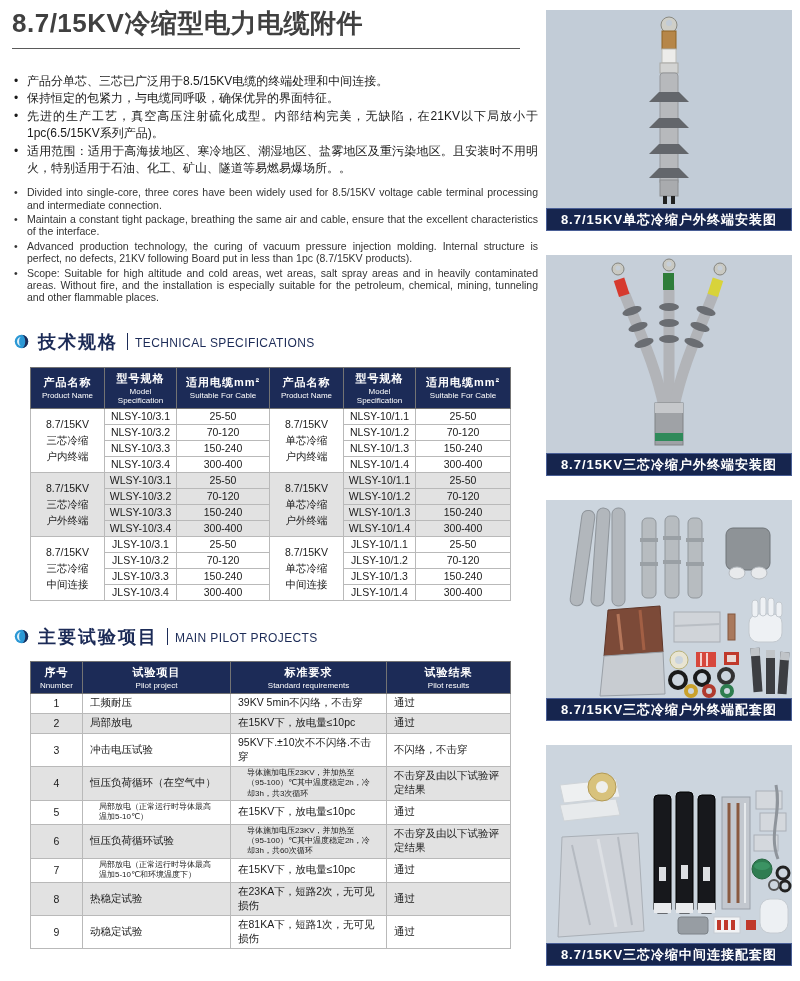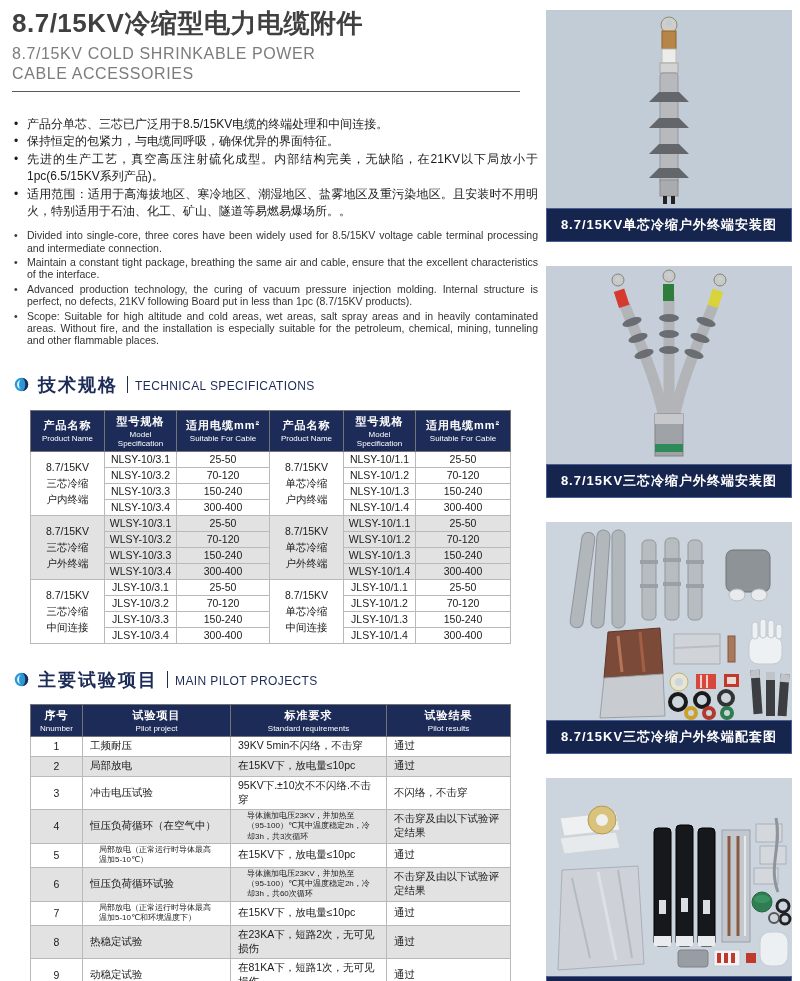--- a/index.html
+++ b/index.html
@@ -41,33 +41,31 @@
   .spec-table tr.gray td { background:#e2e2e2; }
 
   .pilot-table { margin-top:12px; }
   .pilot-table td { font-size:10.5px; height:20px; padding:2px 7px; }
   .pilot-table td.no { text-align:center; padding:2px 1px; }
   .pilot-table tr:nth-child(even) td { background:#e2e2e2; }
   .pilot-table td.sm { font-size:8px; line-height:1.3; padding:1px 16px; }
 
   .figure { margin-bottom:24px; }
   .fig-img { display:block; width:246px; height:198px; }
-  .fig-caption { height:34px; background:#16254e; color:#fff; font-size:13px; font-weight:bold;
+  .fig-caption { height:23px; background:#16254e; color:#fff; font-size:13px; font-weight:bold;
     display:flex; align-items:center; justify-content:center; letter-spacing:1px;
     box-shadow:inset 0 0 0 1px #4a5f96; }
 </style>
 </head>
 <body>
 
 <div>
 
   <div class="left-col">
     <h1 class="page-title">8.7/15KV冷缩型电力电缆附件</h1>
-    <div class="page-subtitle">8.7/15KV COLD SHRINKABLE POWER
-CABLE ACCESSORIES</div>
     <hr class="head-rule">
 
     <ul class="bullets bullets-zh">
       <li>产品分单芯、三芯已广泛用于8.5/15KV电缆的终端处理和中间连接。</li>
       <li>保持恒定的包紧力，与电缆同呼吸，确保优异的界面特征。</li>
       <li>先进的生产工艺，真空高压注射硫化成型。内部结构完美，无缺陷，在21KV以下局放小于1pc(6.5/15KV系列产品)。</li>
       <li>适用范围：适用于高海拔地区、寒冷地区、潮湿地区、盐雾地区及重污染地区。且安装时不用明火，特别适用于石油、化工、矿山、隧道等易燃易爆场所。。</li>
     </ul>
     <ul class="bullets bullets-en">
       <li>Divided into single-core, three cores have been widely used for 8.5/15KV voltage cable terminal processing and intermediate connection.</li>

